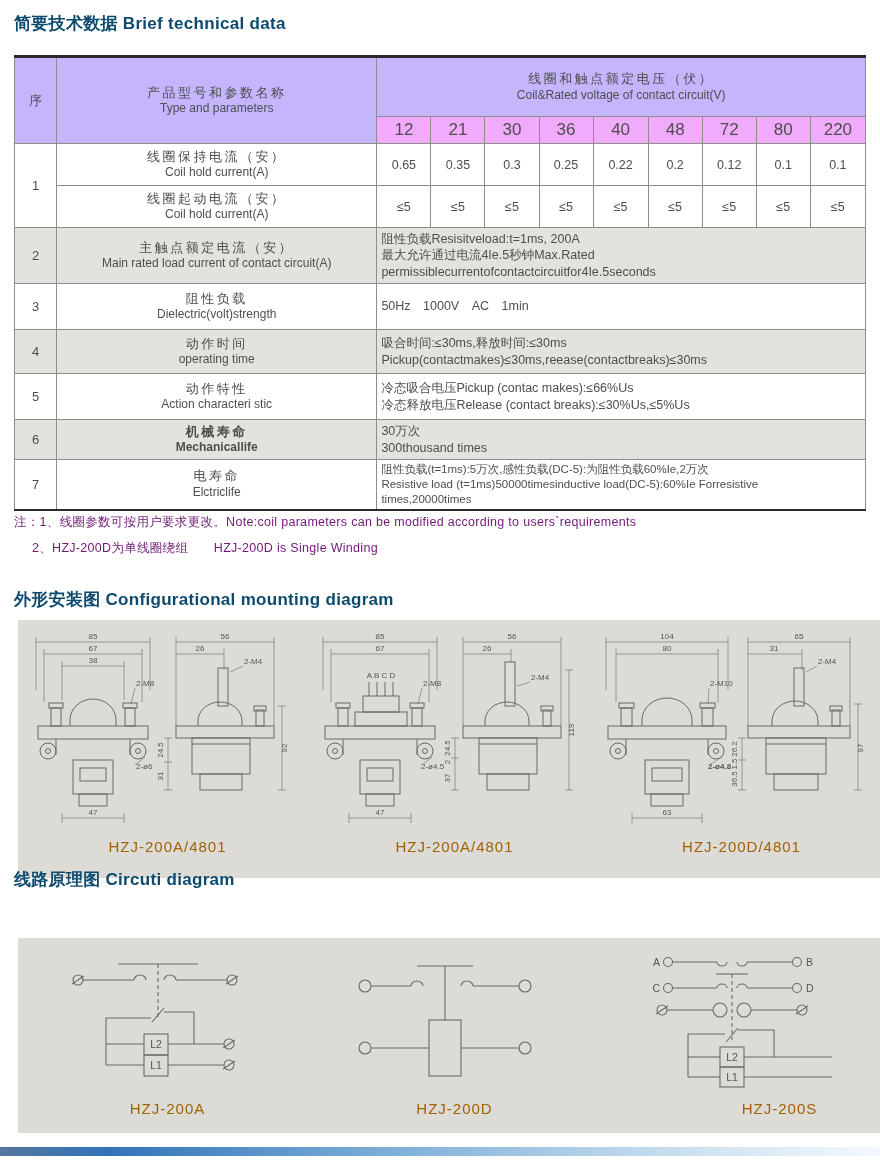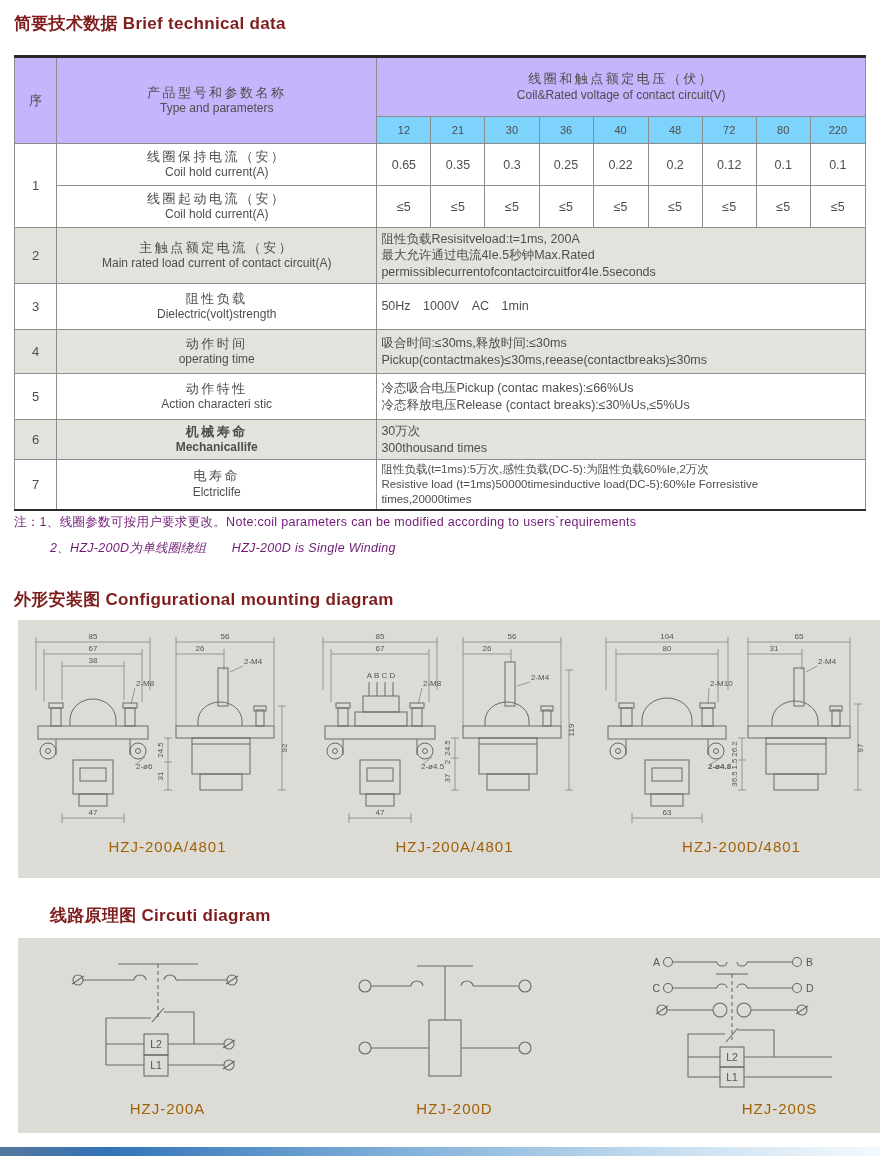--- a/index.html
+++ b/index.html
@@ -1,24 +1,24 @@
 <!DOCTYPE html>
 <html><head>
 <meta charset="utf-8">
 <style>
   html,body { margin:0; padding:0; background:#ffffff; font-family:"Liberation Sans","DejaVu Sans",sans-serif; }
   .page { position:relative; width:880px; height:1160px; background:#fff; overflow:hidden; }
 
-  .sec-title { position:absolute; left:14px; font-size:17px; font-weight:bold; color:#7f1d1d; letter-spacing:0.3px; }
+  .sec-title { position:absolute; left:14px; font-size:17px; font-weight:bold; color:#0c4a6e; letter-spacing:0.3px; }
 
   table.tbl { position:absolute; left:14px; top:55px; width:852px; border-collapse:collapse; table-layout:fixed;
               border-top:3px solid #2a2a2a; border-bottom:2px solid #2a2a2a; }
   .tbl td, .tbl th { border:1px solid #8d8d8d; padding:1px 4px; font-weight:normal; color:#4e4e4e; vertical-align:middle; overflow:hidden; }
   .hdr  { background:#c4b5fd; text-align:center; }
-  .volt { background:#7dd3fc; text-align:center; font-size:11px; color:#555; }
+  .volt { background:#f0abfc; text-align:center; font-size:17px; color:#555; }
   .seq  { text-align:center; font-size:13px; color:#555; }
   .type-cell { text-align:center; }
   .cn { font-size:13px; letter-spacing:2.5px; line-height:1.3; }
   .en { font-size:12px; letter-spacing:0; line-height:1.25; }
   .val { text-align:center; font-size:12.5px; color:#555; }
   .vlines { font-size:12.5px; color:#444; line-height:1.3; padding-left:7px; }
   .vlines div { white-space:nowrap; }
   .gray { background:#e3e2dd; }
   .bold { font-weight:bold; }
 
@@ -184,21 +184,21 @@
       <td class="vlines" colspan="9" style="font-size:11.5px">
         <div>阻性负载(t=1ms):5万次,感性负载(DC-5):为阻性负载60%Ie,2万次</div>
         <div>Resistive load (t=1ms)50000timesinductive load(DC-5):60%Ie Forresistive</div>
         <div>times,20000times</div>
       </td>
     </tr>
   </tbody>
     </table>
 
   <div class="note" style="left:14px; top:514px;">注：1、线圈参数可按用户要求更改。Note:coil parameters can be modified according to users`requirements</div>
-  <div class="note" style="left:50px; top:540px;font-style:italic;">2、HZJ-200D为单线圈绕组　　HZJ-200D is Single Winding</div>
+  <div class="note" style="left:32px; top:540px;">2、HZJ-200D为单线圈绕组　　HZJ-200D is Single Winding</div>
 
   <div class="sec-title" style="top:588px;">外形安装图 Configurational mounting diagram</div>
 
   <div class="panel" style="left:18px; top:620px; height:258px;">
     <svg width="274" height="210" viewBox="0 0 274 210">
       <line class="dim" x1="18" y1="22" x2="132" y2="22"></line>
         <line class="dim" x1="18" y1="17" x2="18" y2="70"></line>
         <line class="dim" x1="132" y1="17" x2="132" y2="70"></line>
       <text class="t" x="75" y="19" text-anchor="middle">85</text>
       <line class="dim" x1="26" y1="34" x2="124" y2="34"></line>
@@ -391,21 +391,21 @@
       <text class="t" transform="rotate(-90 145 129)" x="145" y="129" text-anchor="middle">26.2</text>
       <line class="dim" x1="150" y1="140" x2="150" y2="147"></line>
       <text class="t" transform="rotate(-90 145 144)" x="145" y="144" text-anchor="middle">1.5</text>
       <line class="dim" x1="150" y1="147" x2="150" y2="170"></line>
         <line class="dim" x1="146" y1="170" x2="154" y2="170"></line>
       <text class="t" transform="rotate(-90 145 159)" x="145" y="159" text-anchor="middle">36.5</text>
     </svg>
     <div class="panel-label" style="top:218px;">HZJ-200D/4801</div>
   </div>
 
-  <div class="sec-title" style="top:904px;margin-left:36px;">线路原理图 Circuti diagram</div>
+  <div class="sec-title" style="top:868px;">线路原理图 Circuti diagram</div>
 
   <div class="panel" style="left:18px; top:938px; height:195px;">
     <svg width="274" height="150" viewBox="0 0 274 150" style="margin-top:8px">
       <line class="c" x1="100" y1="18" x2="180" y2="18"></line>
       <line class="c dash" x1="140" y1="18" x2="140" y2="74"></line>
       <circle class="c" cx="60" cy="34" r="5"></circle>
         <line class="c" x1="54" y1="38" x2="66" y2="30"></line>
       <line class="c" x1="65" y1="34" x2="116" y2="34"></line>
         <path class="c" d="M116,34 a6,5 0 0 1 12,0"></path>
       <path class="c" d="M146,34 a6,5 0 0 1 12,0"></path>

